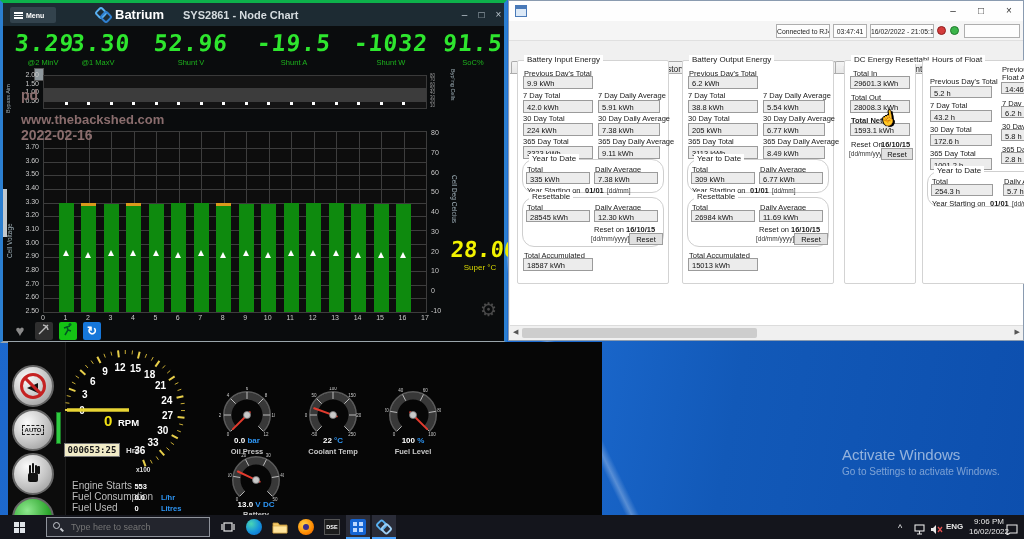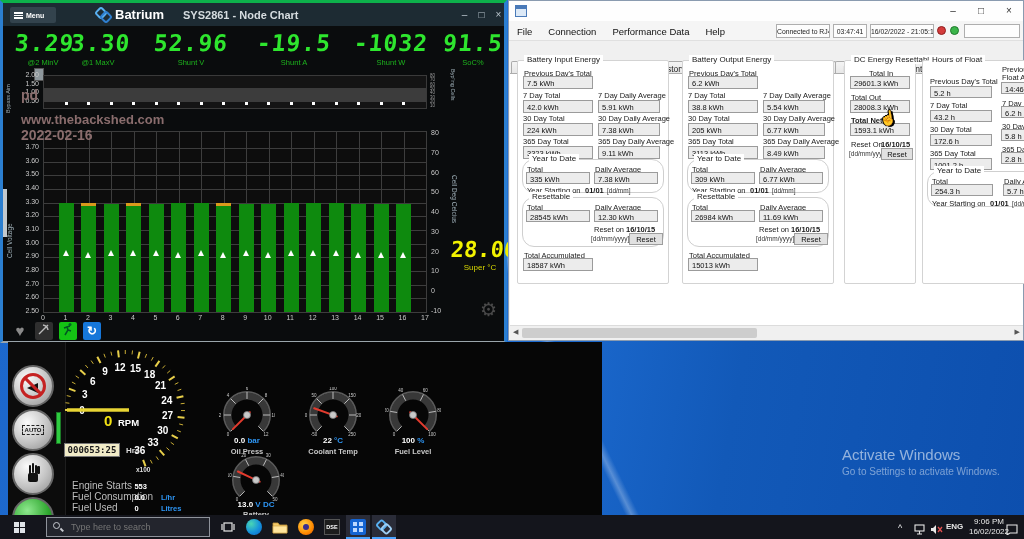--- a/index.html
+++ b/index.html
@@ -358,36 +358,35 @@
   </div>
 
   <div id="dwin">
     <div class="d-titlebar">
       <div class="d-appicon"></div>
       <span class="d-ctl" style="left:430px;">–</span>
       <span class="d-ctl" style="left:458px;">□</span>
       <span class="d-ctl" style="left:486px;">×</span>
     </div>
     <div class="d-menubar">
-      <span><span class="d-menu">File</span><span class="d-menu">Connection</span><span class="d-menu">Performance Data</span><span class="d-menu">Help</span></span>
       <span><span class="statusbox sb" style="left: 267px; width: 54px;">Connected to RJ45</span><span class="statusbox sb" style="left: 324px; width: 34px;">03:47:41</span><span class="statusbox sb" style="left: 361px; width: 64px;">16/02/2022 - 21:05:15</span></span>
       <span class="led" style="left:428px;background:#d43b3b;border:1px solid #8e1f1f;"></span>
       <span class="led" style="left:441px;background:#3bb54a;border:1px solid #1f7a2c;"></span>
       <span class="statusbox" style="left:455px;width:56px;"></span>
     </div>
     <div class="tabs" style="top:57px;">
       
     <span class="tab">Now</span><span class="tab">Today</span><span class="tab active">DC History</span><span class="tab">AC History</span><span class="tab">Technical Data</span><span class="tab">Inverter Details</span><span class="tab">Battery Management</span><span class="tab">Powerchain</span><span class="tab">Expansion Card Wiring Diagram</span></div>
 
     <div class="d-content">
 
       <div class="gbox" style="left:7px;top:-14px;width:152px;height:224px;">
         <span class="gtitle">Battery Input Energy</span>
         <div class="flabel abs" style="left:6px;top:8px;">Previous Day's Total</div>
-        <div class="ffield abs w70" style="left:5px;top:15px;">7.5 kWh</div>
+        <div class="ffield abs w70" style="left:5px;top:15px;">9.9 kWh</div>
         <div class="abs" style="left:5px;top:30px;width:142px;">
 
             <div class="erow">
               <div class="flabel">7 Day Total</div>
               <div class="ffield w70">42.0 kWh</div>
               <div class="ecol2">
                 <div class="flabel">7 Day Daily Average</div>
                 <div class="ffield w66">5.91 kWh</div>
               </div>
             </div>
@@ -488,21 +487,21 @@
           <span class="flabel bold abs" style="left:103px;top:27px;">16/10/15</span>
           <span class="hint abs" style="left:68px;top:37px;">[dd/mm/yyyy]</span>
           <span class="rbtn" style="left:106px;top:35px;width:34px;height:12px;">Reset</span>
         </div>
         <div class="flabel abs" style="left:6px;top:190px;">Total Accumulated</div>
         <div class="ffield abs w70" style="left:5px;top:197px;">15013 kWh</div>
       </div>
 
       <div class="gbox" style="left:334px;top:-14px;width:72px;height:224px;">
         <span class="gtitle">DC Energy Resettable</span>
-        <div class="flabel abs" style="left:24px;top:8px;">Total In</div>
+        <div class="flabel abs" style="left:8px;top:8px;">Total In</div>
         <div class="ffield abs w60" style="left:5px;top:15px;">29601.3 kWh</div>
         <div class="flabel abs" style="left:6px;top:32px;">Total Out</div>
         <div class="ffield abs w60" style="left:5px;top:39px;">28008.3 kWh</div>
         <div class="flabel abs" style="left:6px;top:55px;font-weight:bold;">Total Net</div>
         <div class="ffield abs w60" style="left:5px;top:62px;">1593.1 kWh</div>
         <span class="flabel abs" style="left:6px;top:79px;">Reset On</span>
         <span class="flabel bold abs" style="left:36px;top:79px;">16/10/15</span>
         <span class="hint abs" style="left:4px;top:89px;">[dd/mm/yyyy]</span>
         <span class="rbtn" style="left:36px;top:87px;width:32px;height:12px;">Reset</span>
       </div>

